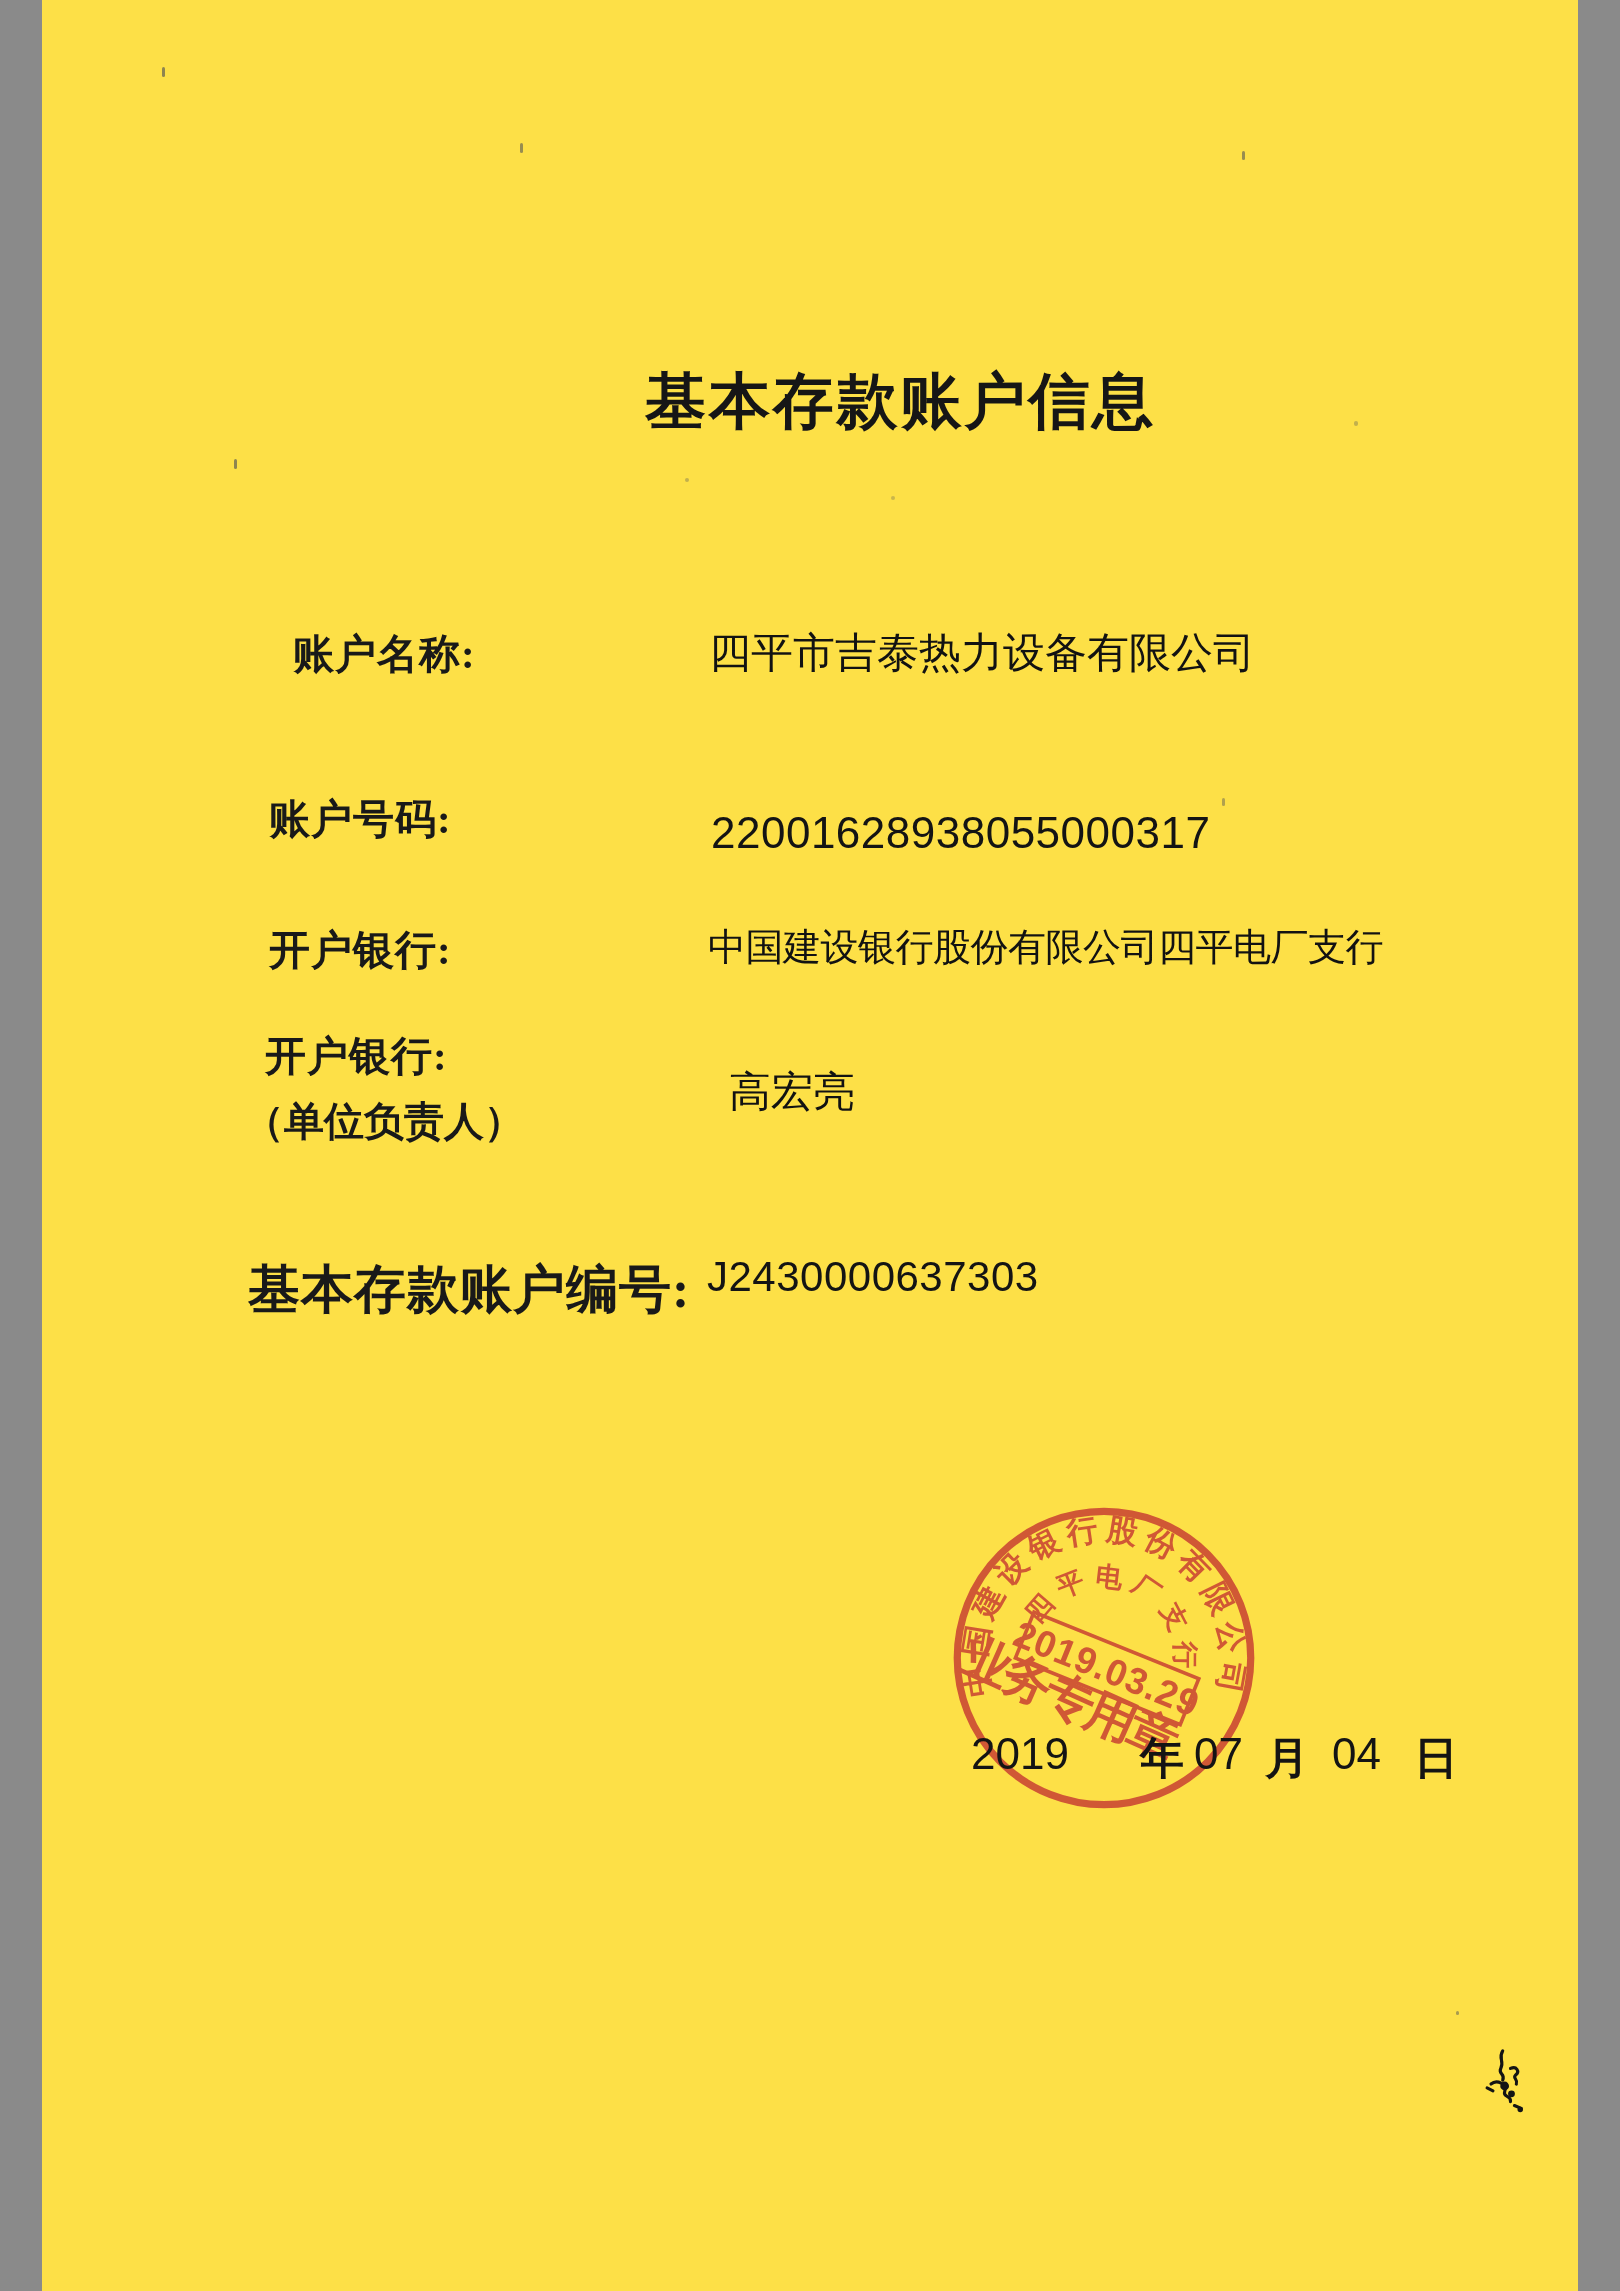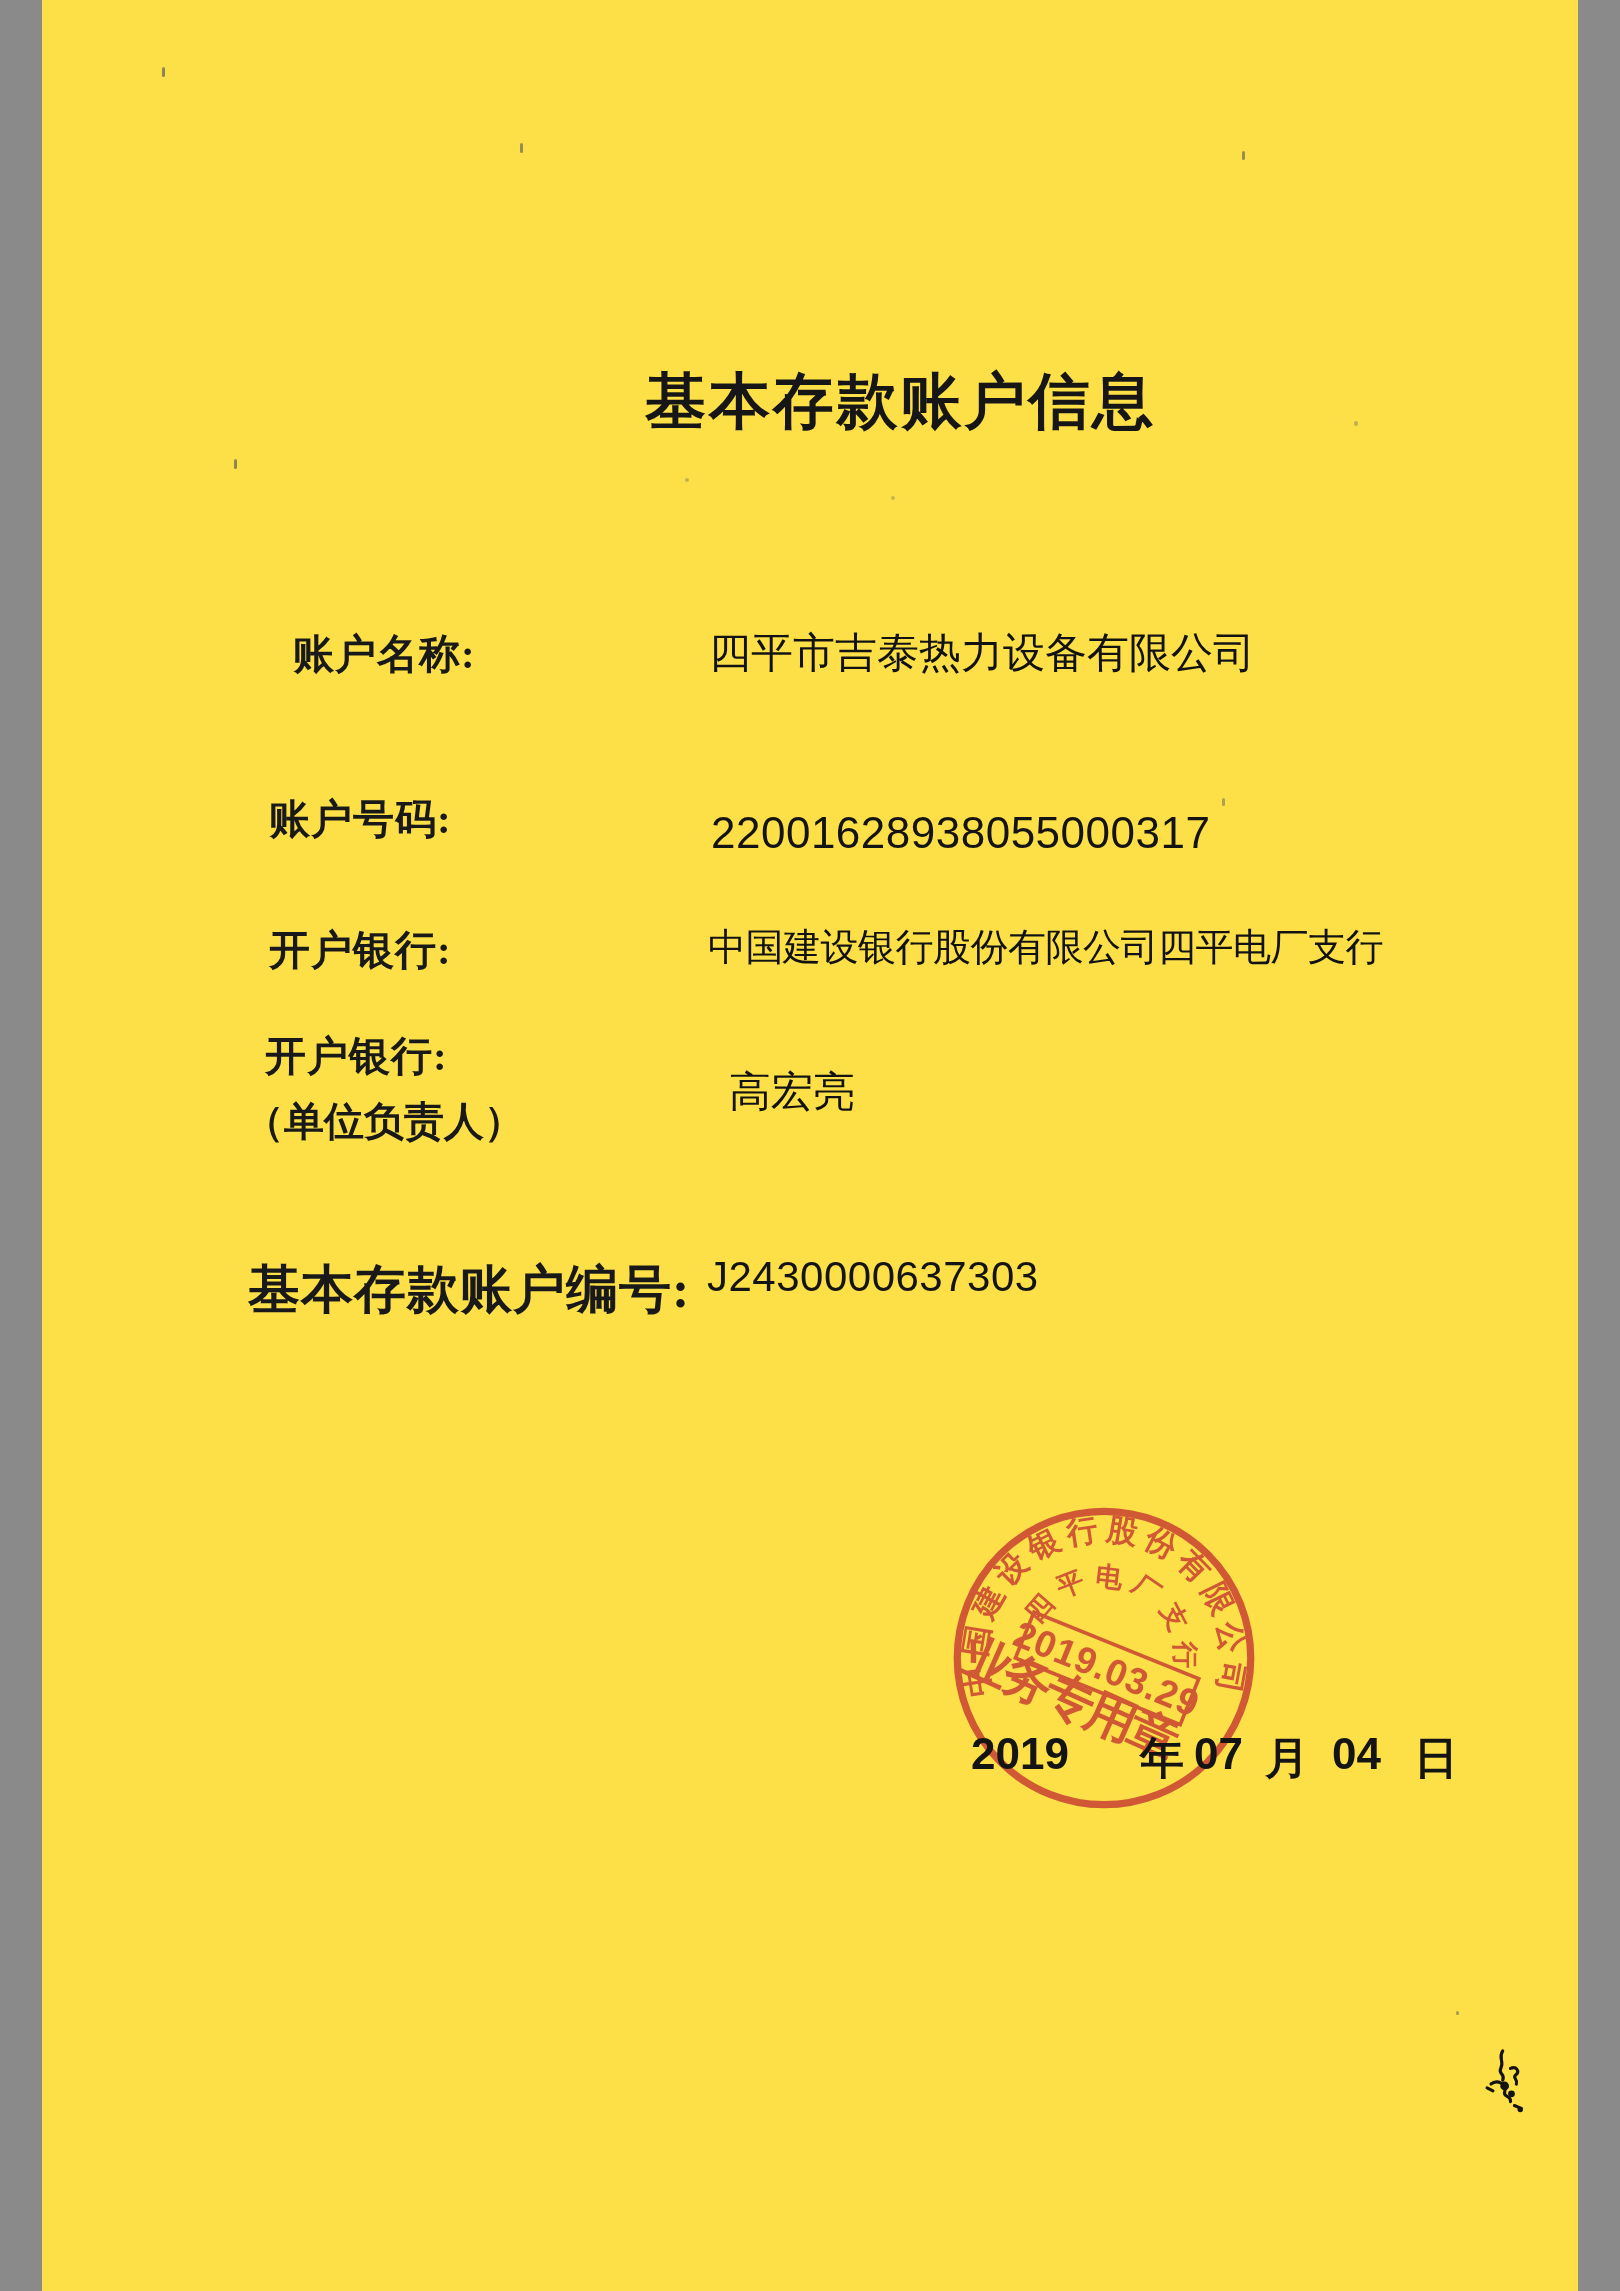--- a/index.html
+++ b/index.html
@@ -19,21 +19,21 @@
   .field-value { font-size:42px; color:#121212; }
   .value-num {
     font-family:"Liberation Sans","DejaVu Sans",sans-serif;
     font-size:44px; color:#141414; letter-spacing:0.5px;
   }
   .value-bank { font-size:38px; letter-spacing:-0.5px; }
   .date-line { left:929px; top:1729px; width:510px; height:59px; }
   .date-part {
     position:absolute; top:0;
     font-family:"Liberation Sans","DejaVu Sans",sans-serif;
-    font-size:44px; color:#141414; font-weight:700;
+    font-size:44px; color:#141414; font-weight:400;
   }
   .stamp-wrap { left:907px; top:1503px; width:310px; height:310px; }
   .speck { position:absolute; background:#555; border-radius:2px; }
   .squiggle-wrap { left:1439px; top:2047px; width:59px; height:78px; }
 </style>
 </head>
 <body>
 
 <div class="page">
 

